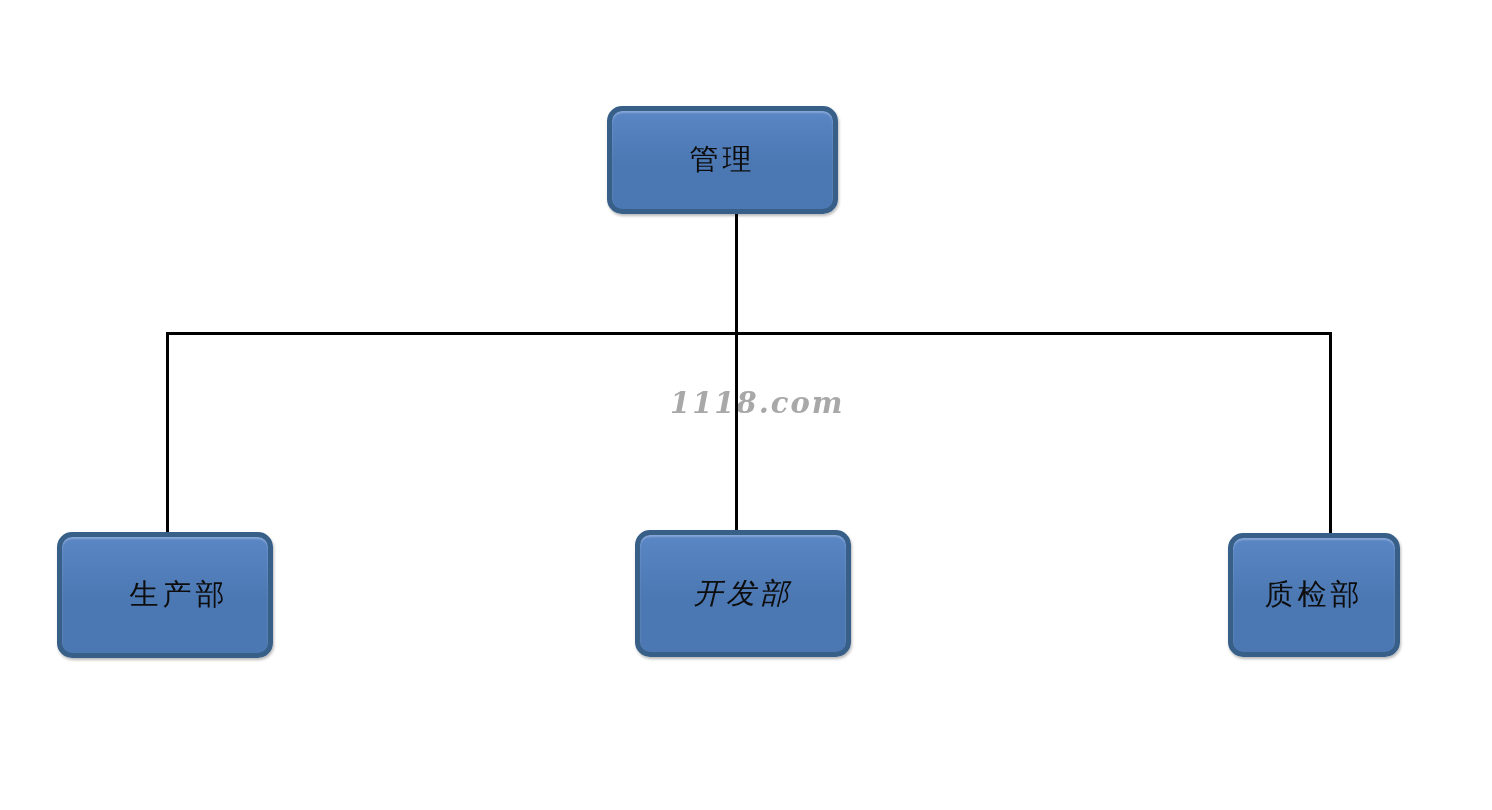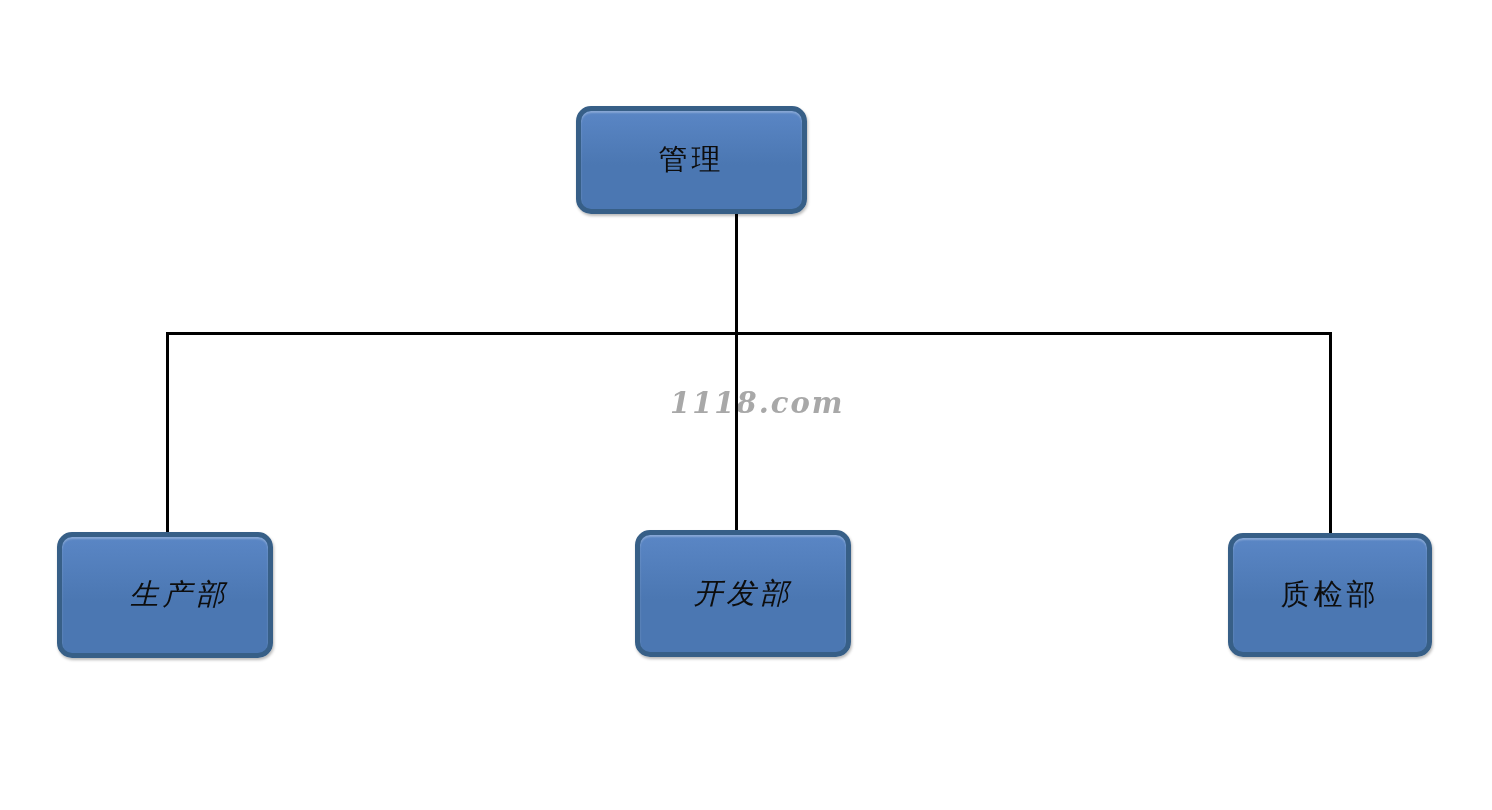--- a/index.html
+++ b/index.html
@@ -47,25 +47,25 @@
     align-items: center;
     justify-content: center;
   }
   .node .label {
     color: var(--label-color);
     font-size: 29px;
     letter-spacing: 4px;
     white-space: nowrap;
     text-align: center;
   }
-  .node-root  { left: 576px;  top: 106px; width: 231px; height: 108px; }
+  .node-root  { left: 607px;  top: 106px; width: 231px; height: 108px; }
   .node-prod  { left: 57px;   top: 532px; width: 216px; height: 126px; }
   .node-dev   { left: 635px;  top: 530px; width: 216px; height: 127px; font-style: italic; }
-  .node-qc    { left: 1228px; top: 533px; width: 204px; height: 124px; }
-  .node-prod .label { transform: translateX(14px); font-style: italic; } 
+  .node-qc    { left: 1228px; top: 533px; width: 172px; height: 124px; }
+  .node-prod .label { transform: translateX(14px); } 
   
   .watermark {
     position: absolute;
     left: 670px;
     top: 386px;
     z-index: 1;
     font-size: 29px;
     font-style: italic;
     font-weight: bold;
     letter-spacing: 2px;

